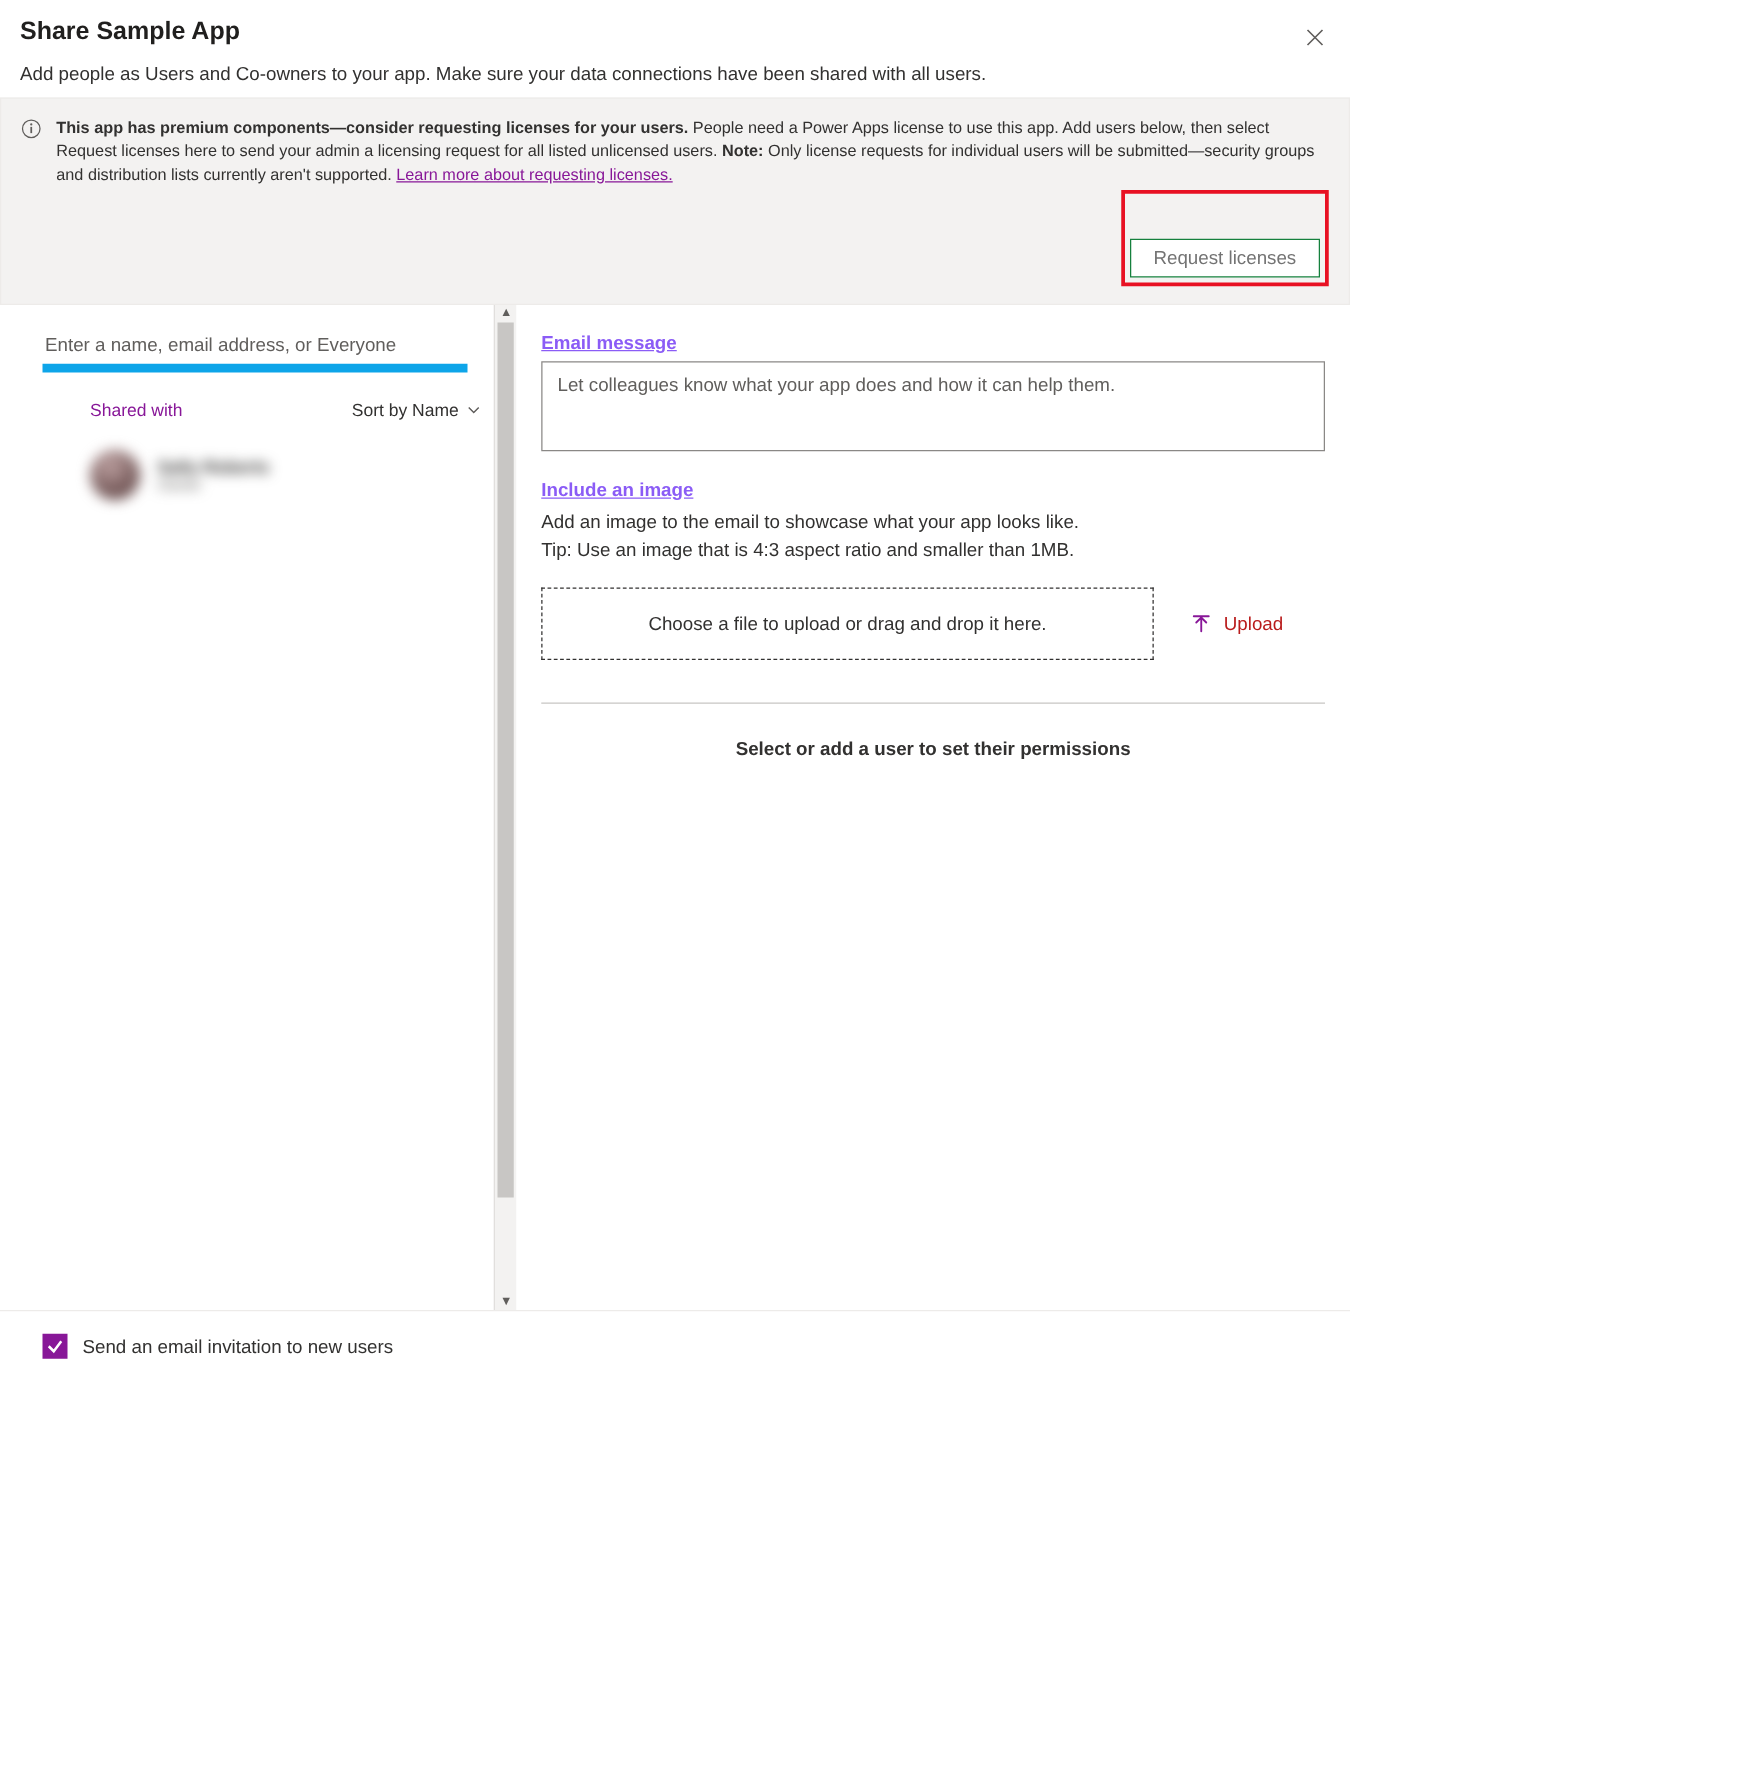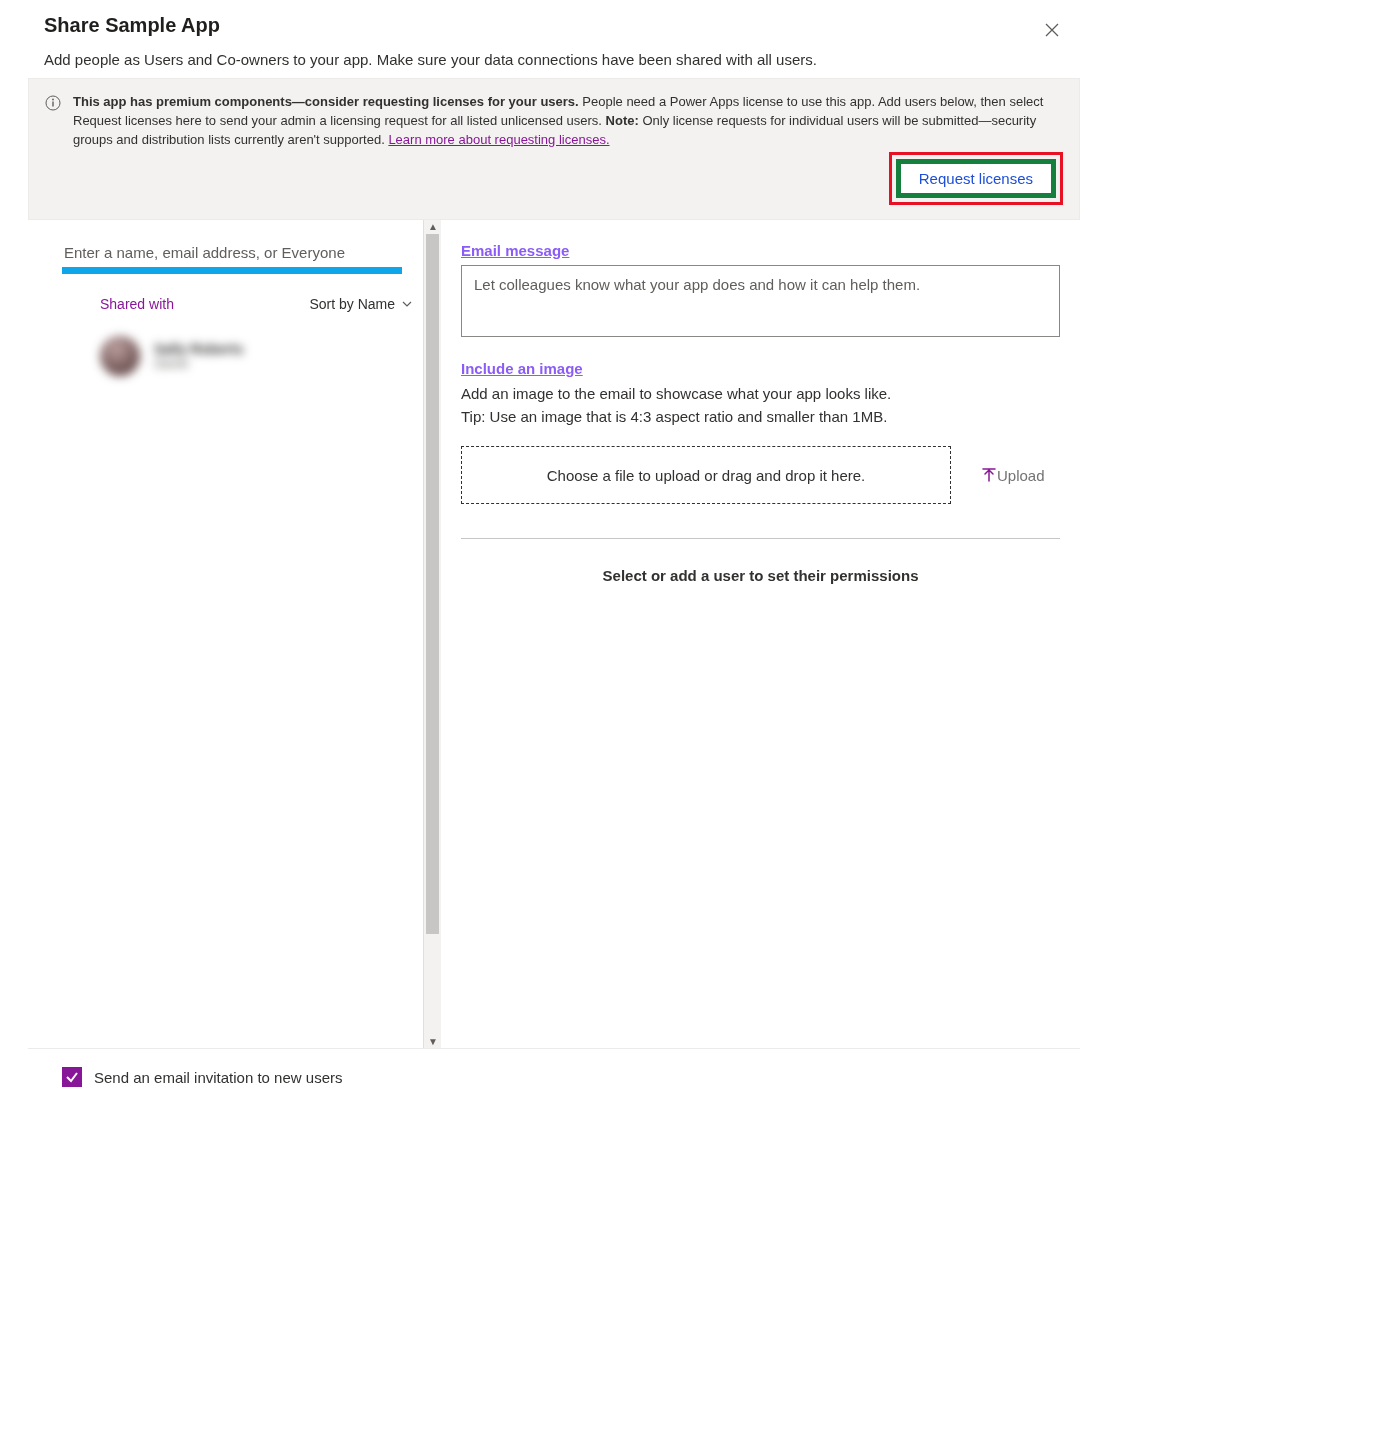--- a/index.html
+++ b/index.html
@@ -10,21 +10,20 @@
     color: #323130;
     background: #fff;
     height: 100%;
   }
   .dialog {
     width: 1080px;
     height: 1105px;
     position: relative;
     display: flex;
     flex-direction: column;
-    padding-left: 28px;
   }
   .header {
     padding: 14px 16px 0 16px;
     position: relative;
   }
   .header h1 {
     font-size: 20px;
     font-weight: 600;
     margin: 0 0 14px 0;
     color: #201f1e;
@@ -74,25 +73,26 @@
     justify-content: flex-end;
     margin-top: 2px;
   }
   .highlight-box {
     border: 3px solid #e81123;
     padding: 4px;
     display: inline-block;
   }
   .request-btn {
     background: #fff;
-    border: 5px solid #15803d;
+    border: 1px solid #15803d;
     padding: 6px 18px;
     font-size: 15px;
     cursor: pointer;
-    color: #1d4ed8;
+    color: #737373;
+    margin-top: 32px;
   }
   .body {
     flex: 1;
     display: flex;
     border-bottom: 1px solid #edebe9;
     min-height: 0;
   }
   .left-pane {
     width: 413px;
     border-right: 0;
@@ -217,23 +217,23 @@
     display: flex;
     align-items: center;
     justify-content: center;
     font-size: 15px;
     color: #323130;
     cursor: pointer;
   }
   .upload-btn {
     display: flex;
     align-items: flex-start;
-    gap: 0;
-    font-size: 15px;
-    color: #737373;
+    gap: 10px;
+    font-size: 15px;
+    color: #b91c1c;
     cursor: pointer;
   }
   .upload-btn svg { width: 16px; height: 16px; color: #881798; }
   hr.sep {
     border: none;
     border-top: 1px solid #c8c6c4;
     margin: 34px 0 0 0;
   }
   .permissions-prompt {
     text-align: center;

